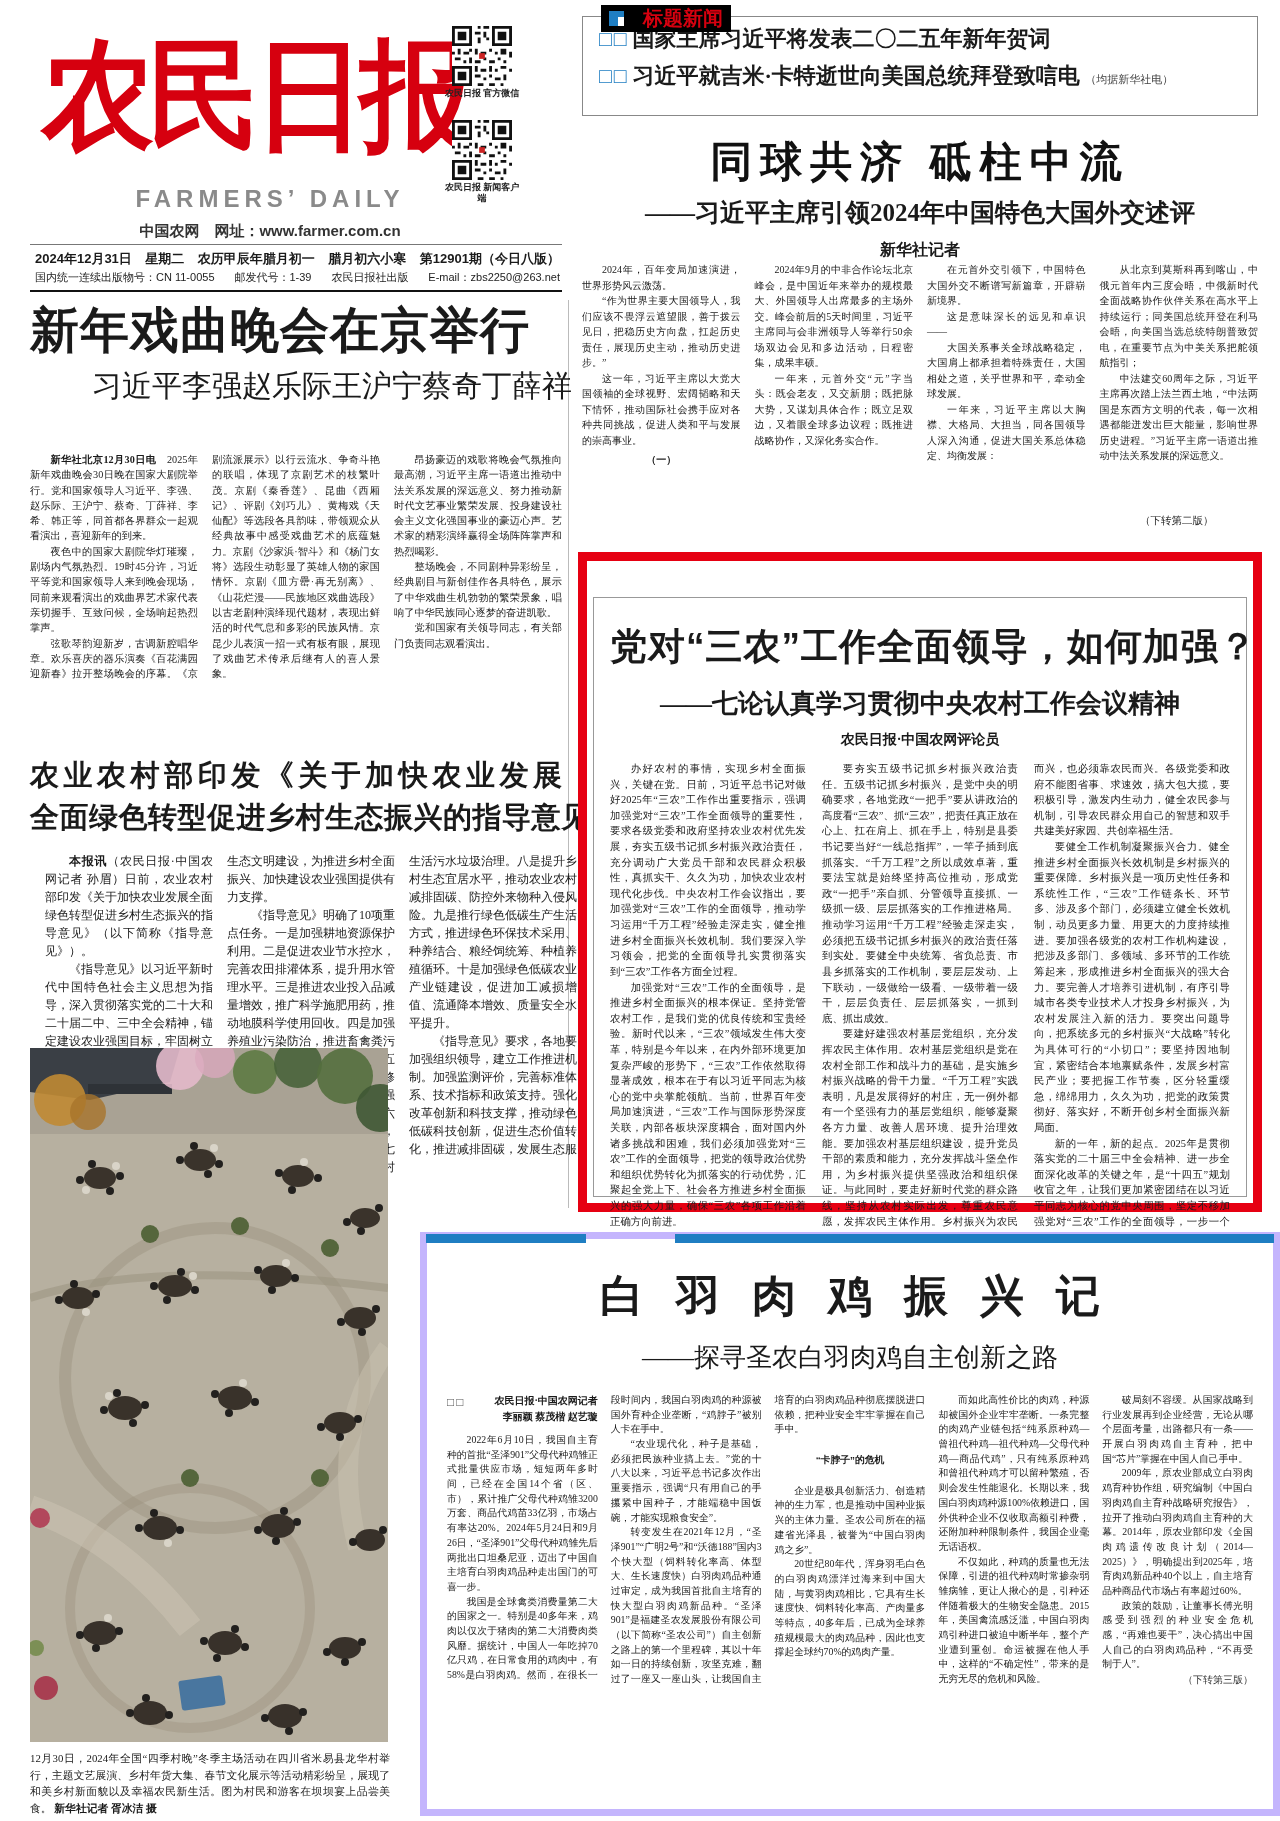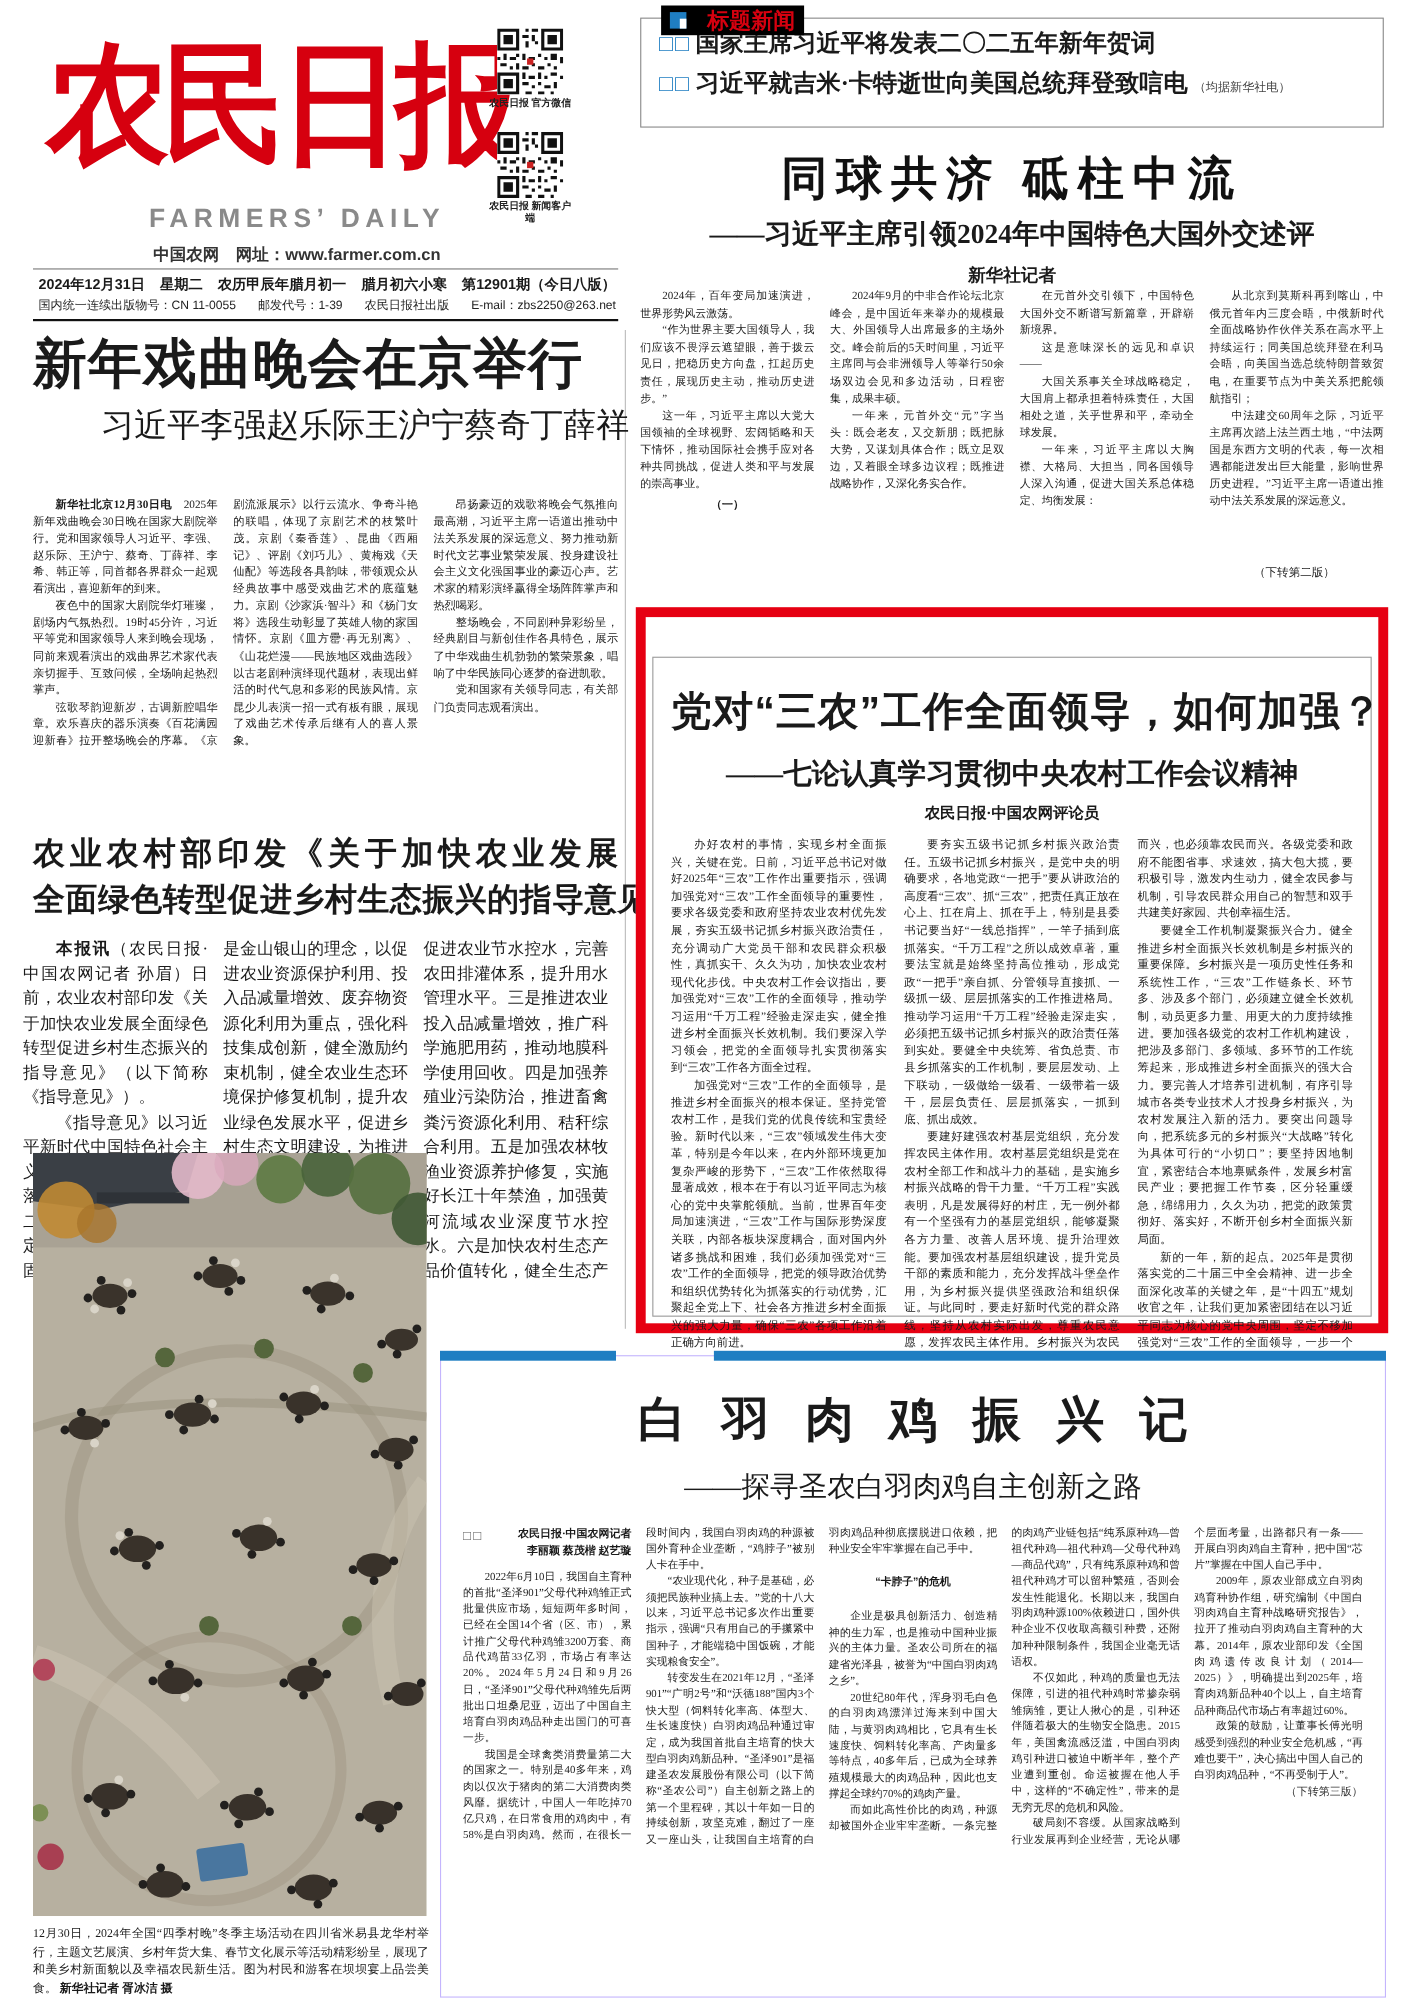--- a/index.html
+++ b/index.html
@@ -52,22 +52,22 @@
   .opera-sub1{left:92px;top:366px;width:470px;font-size:30px;white-space:nowrap;}
   .opera-sub2{left:34px;top:406px;width:470px;font-size:30px;white-space:nowrap;}
   .opera-body{left:30px;top:452px;width:532px;height:298px;column-count:3;column-gap:14px;
     font-size:10.2px;line-height:1.5;text-align:justify;overflow:hidden;}
   .opera-body p{margin:0;text-indent:2em;}
   .lead-label{font-weight:bold;}
 
   
   .guide-hl1{left:30px;top:756px;width:532px;font-weight:900;font-size:29px;text-align:justify;text-align-last:justify;white-space:nowrap;}
   .guide-hl2{left:30px;top:798px;width:532px;font-weight:900;font-size:29px;white-space:nowrap;letter-spacing:0.5px;}
-  .guide-body{left:21px;top:852px;width:532px;height:336px;column-count:3;column-gap:14px;
-    font-size:15px;line-height:1.5;text-align:justify;overflow:hidden;}
+  .guide-body{left:45px;top:852px;width:532px;height:336px;column-count:3;column-gap:14px;
+    font-size:12px;line-height:1.5;text-align:justify;overflow:hidden;}
   .guide-body p{margin:0;text-indent:2em;}
   .guide-qr{left:196px;top:1062px;width:142px;height:128px;background:#fff;display:flex;
     flex-direction:column;align-items:center;justify-content:flex-start;}
   .guide-qr .qr{width:96px;height:96px;}
   .guide-qr-cap{font-size:10px;font-weight:bold;margin-top:4px;}
 
   
   .edit-box{left:578px;top:552px;width:684px;height:660px;border:9px solid #e60012;background:#fff;}
   .edit-inner{position:absolute;left:6px;top:6px;right:6px;bottom:6px;border:1px solid #999;padding:10px 16px 8px;margin-top:30px;}
   .edit-hl{text-align:center;font-family:"Liberation Sans",sans-serif;font-weight:900;font-size:37px;
@@ -77,21 +77,21 @@
   .edit-body{margin-top:12px;height:470px;column-count:3;column-gap:16px;font-size:10.4px;
     line-height:1.5;text-align:justify;overflow:hidden;}
   .edit-body p{margin:0;text-indent:2em;}
 
   
   .photo{left:30px;top:1048px;width:358px;height:694px;overflow:hidden;}
   .photo-cap{left:30px;top:1750px;width:360px;font-size:10.8px;line-height:1.55;text-align:justify;}
   .photo-credit{font-weight:bold;}
 
   
-  .chick-box{left:400px;top:1232px;width:860px;height:584px;border:1px solid #c4b5fd;background:#fff;}
+  .chick-box{left:420px;top:1232px;width:860px;height:584px;border:7px solid #c4b5fd;background:#fff;}
   .chick-bar-l{position:absolute;left:-1px;top:-5px;width:160px;height:9px;background:#1f7ec2;}
   .chick-bar-r{position:absolute;left:248px;top:-5px;right:-1px;height:9px;background:#1f7ec2;}
   .chick-hl{text-align:center;font-weight:900;font-size:44px;letter-spacing:32px;padding-left:32px;margin-top:28px;white-space:nowrap;}
   .chick-sub{text-align:center;font-size:26px;margin-top:14px;}
   .chick-body{margin:18px 20px 0;height:420px;column-count:5;column-gap:13px;font-size:9.8px;
     line-height:1.5;text-align:justify;overflow:hidden;}
   .chick-body p{margin:0;text-indent:2em;}
   .chick-byline{display:flex;justify-content:space-between;font-size:10px;margin-bottom:8px;}
   .chick-byline .marks{color:#555;font-size:12px;letter-spacing:2px;}
   .chick-byline .names{text-align:right;font-weight:bold;line-height:1.6;}

